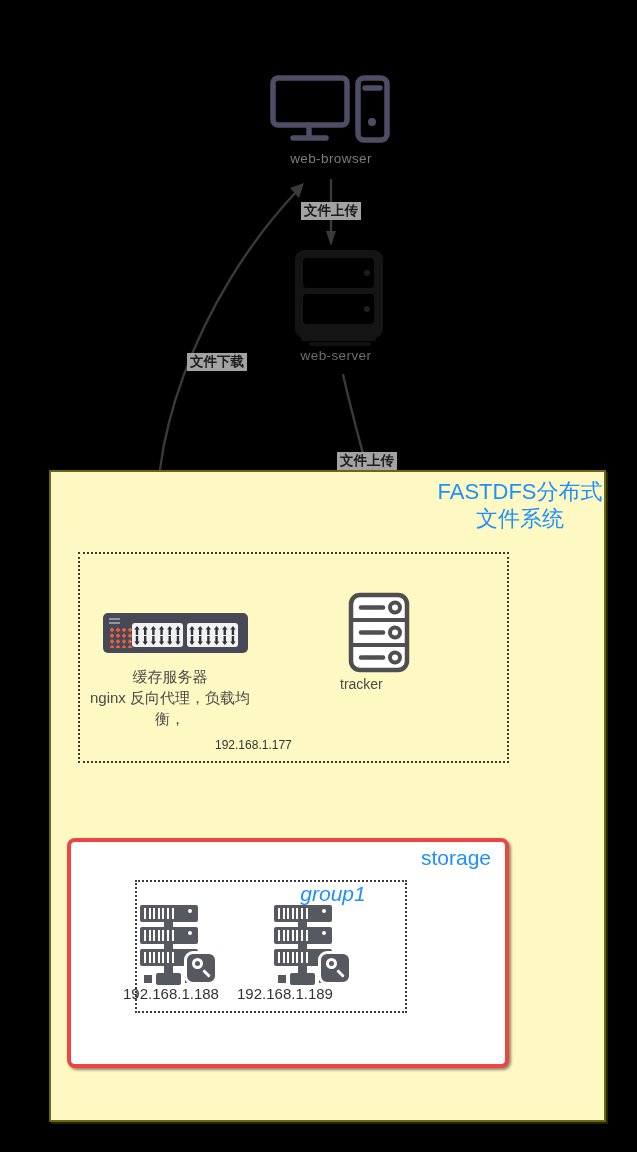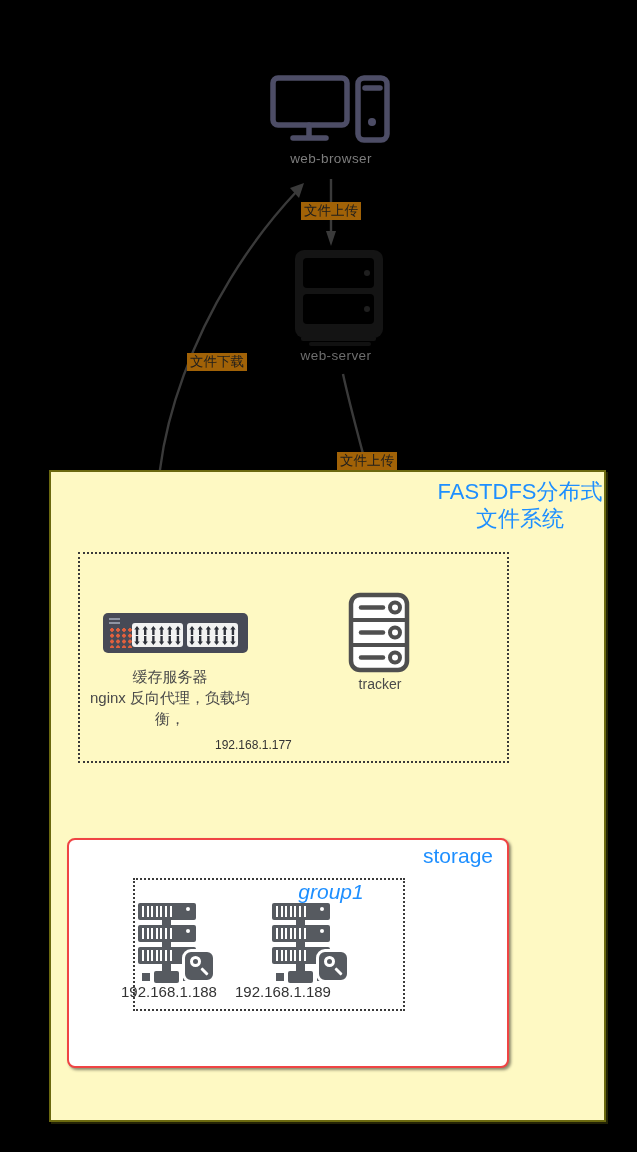--- a/index.html
+++ b/index.html
@@ -9,22 +9,22 @@
     font-family:"Liberation Sans","DejaVu Sans",sans-serif;
   }
   .abs { position:absolute; }
   svg { display:block; }
 
   
   .gray-label { position:absolute; font-size:13.5px; letter-spacing:.4px; text-align:center; }
 
   
   .flow-label {
-    position:absolute; background:#a16207; color:#1d1d1d; font-size:13.5px;
-    padding:1px 3px; z-index:5; line-height:16px;
+    position:absolute; background:#a3a3a3; color:#1d1d1d; font-size:13.5px;
+    padding:1px 3px; z-index:5; line-height:16px;font-weight:bold;
   }
 
   
   .fastdfs-box {
     position:absolute; left:49px; top:470px; width:557px; height:652px;
     background:#fef9c3; border:2px solid #6b690f;
     box-shadow:2px 2px 0 rgba(42,42,6,.85);
   }
   .title { position:absolute; left:369px; top:6px; width:200px; text-align:center;
     color:#1e8fff; font-size:22px; line-height:27px; }
@@ -41,28 +41,28 @@
     background-size:6px 5.8px; background-position:1px 1px; }
   .switch .panel { position:absolute; top:10px; width:51px; height:24px;
     background:#f2f2f2; border-radius:3px; padding:2px 2px; }
   .switch .row { display:flex; justify-content:space-between; height:9px; margin-top:1px; }
   .switch .pin { width:6px; height:9px; background:#2e313a; }
   .pin-up   { clip-path:polygon(50% 0,95% 40%,70% 40%,70% 100%,30% 100%,30% 40%,5% 40%); }
   .pin-down { clip-path:polygon(50% 100%,95% 60%,70% 60%,70% 0,30% 0,30% 60%,5% 60%); }
 
   .nginx-caption { position:absolute; left:0; top:112px; width:180px; text-align:center;
     color:#4a4a4a; font-size:15px; line-height:21px; }
-  .tracker-label { position:absolute; left:260px; top:122px; width:80px; text-align:center;
+  .tracker-label { position:absolute; left:260px; top:122px; width:80px; 
     color:#4a4a4a; font-size:14px; }
   .ip-177 { position:absolute; left:135px; top:184px; width:120px; text-align:left;
     color:#333; font-size:12px; }
 
   
   .storage-box { position:absolute; left:16px; top:366px; width:442px; height:230px;
-    background:#fff; border:2px solid #ef4444; border-radius:8px;
+    background:#fff; border:4px solid #ef4444; border-radius:8px;
     box-shadow:2px 2px 3px rgba(0,0,0,.45); }
   .storage-label { position:absolute; right:14px; top:4px; color:#1e8fff; font-size:21px; }
   .group-box { left:64px; top:38px; width:272px; height:133px; }
   .group-label { position:absolute; left:202px; top:40px; width:120px; text-align:center;
     color:#1e8fff; font-size:21px;font-style:italic; }
 
   
   .server-stack { position:absolute; width:80px; height:84px; }
   .server-stack i { position:absolute; display:block; background:#565a60; }
   .server-stack .spine { left:24px; top:2px; width:9px; height:70px; }

